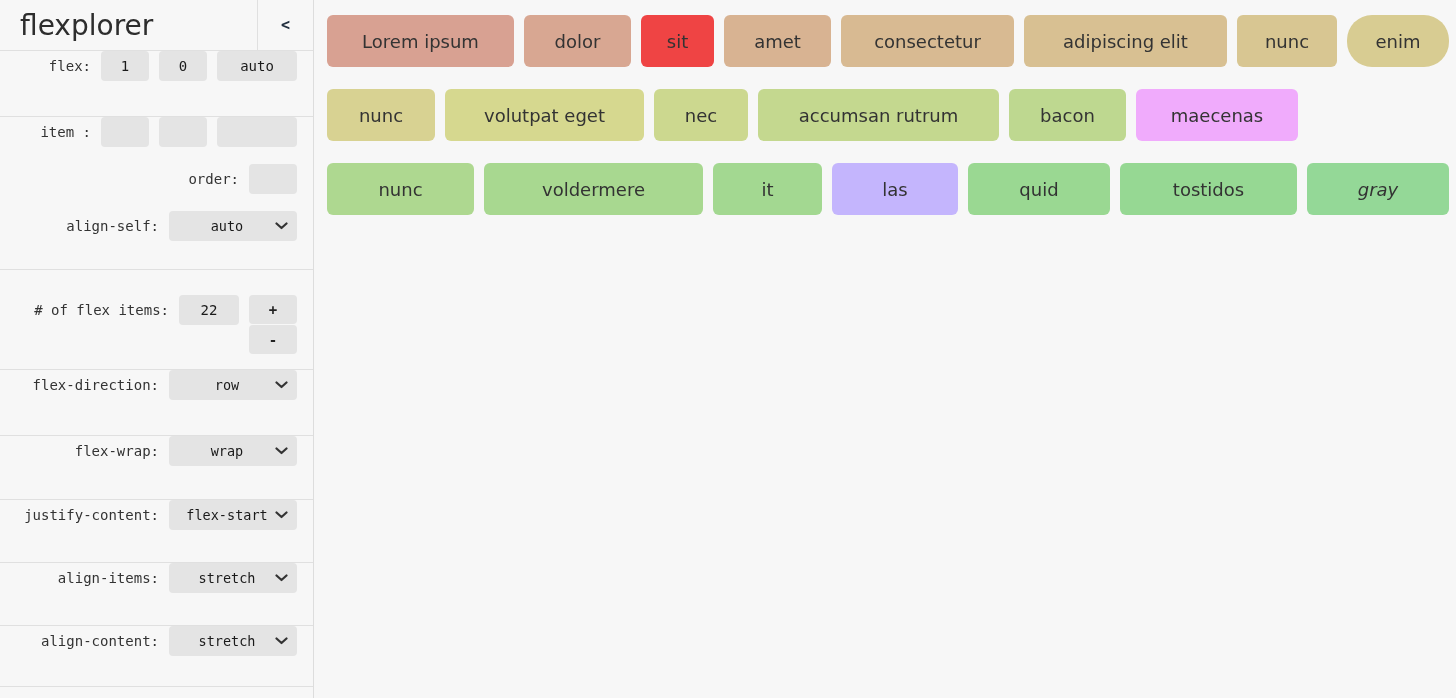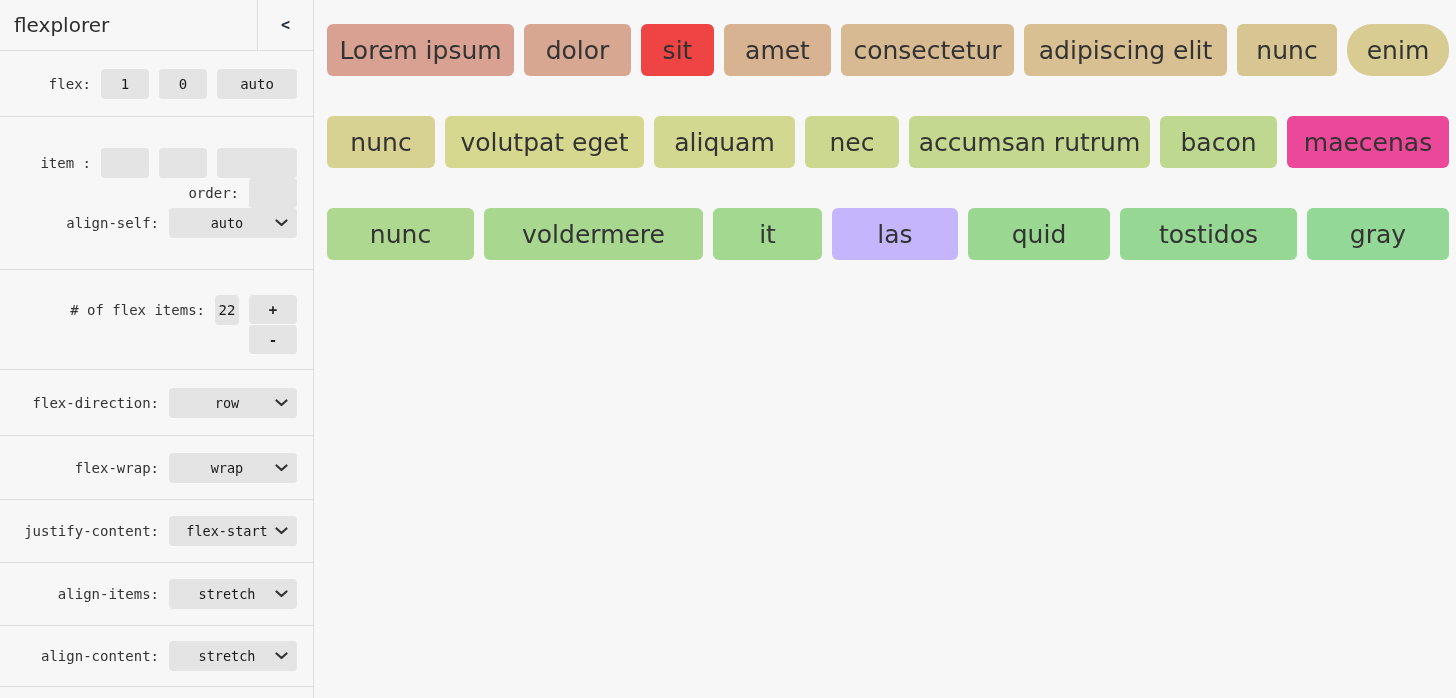--- a/index.html
+++ b/index.html
@@ -13,47 +13,47 @@
 
   
   .sidebar {
     width: 314px; min-width: 314px; height: 100%;
     border-right: 1px solid #dddddd;
     background: #f7f7f7;
   }
   .sb-header { height: 51px; display: flex; border-bottom: 1px solid #e0e0e0; }
   .sb-title {
     flex: 1; display: flex; align-items: center;
-    padding-left: 14px; font-size: 20px; font-weight: 400; color: #2d2d2d;
+    padding-left: 20px; font-size: 28px; font-weight: 400; color: #2d2d2d;
   }
   .collapse-btn {
     width: 56px; height: 100%;
     border: none; border-left: 1px solid #e0e0e0;
     background: transparent; cursor: pointer;
     font: bold 15px "DejaVu Sans Mono", "Liberation Mono", monospace;
     color: #22303f;
   }
   .sec {
     border-bottom: 1px solid #e0e0e0;
-    display: flex; flex-direction: column; justify-content: center;
+    display: flex; flex-direction: column; justify-content: flex-start;
     padding: 0 16px;
   }
   .row { display: flex; align-items: center; justify-content: flex-end; gap: 10px; }
   .lbl {
     font: 14px "DejaVu Sans Mono", "Liberation Mono", monospace;
     color: #333333; white-space: pre;
   }
   .inp {
     width: 48px; height: 30px;
     border: none; border-radius: 4px; background: #e4e4e4;
     font: 14px "DejaVu Sans Mono", "Liberation Mono", monospace;
     color: #1a1a1a; text-align: center; outline: none;
   }
   .inp.w80 { width: 80px; }
-  .inp.w46 { width: 24px; }
+  .inp.w46 { width: 60px; }
   .selwrap { position: relative; width: 128px; height: 30px; }
   .sel {
     width: 100%; height: 100%;
     appearance: none; -webkit-appearance: none; -moz-appearance: none;
     border: none; border-radius: 4px; background: #e4e4e4;
     font: 13.5px "DejaVu Sans Mono", "Liberation Mono", monospace;
     color: #1a1a1a; text-align: center; text-align-last: center;
     padding: 0 18px 0 6px; outline: none; cursor: pointer;
   }
   .chev {
@@ -62,42 +62,42 @@
   }
   .stepper-btn {
     width: 48px; height: 29px;
     border: none; border-radius: 4px; background: #e4e4e4;
     font: bold 14px "DejaVu Sans Mono", "Liberation Mono", monospace;
     color: #222222; cursor: pointer;
   }
   .btncol { display: flex; flex-direction: column; gap: 1px; }
 
   .s-flex  { height: 66px; }
-  .s-item  { height: 153px; gap: 0; }
+  .s-item  { height: 153px; gap: 17px; }
   .s-count { height: 100px; justify-content: flex-start; padding-top: 25px; }
   .s-count .row { align-items: flex-start; }
   .s-count .lbl { line-height: 30px; }
   .s-dir   { height: 66px; }
   .s-wrap  { height: 64px; }
   .s-just  { height: 63px; }
   .s-ai    { height: 63px; }
   .s-ac    { height: 61px; }
 
   
   .preview {
     flex: 1; height: 100%;
     display: flex; flex-direction: row; flex-wrap: wrap;
     justify-content: flex-start; align-content: flex-start;
     padding: 4px 0 0 8px;
   }
   .flex-item {
-    height: 52px; margin: 20px 5px;
+    height: 52px; margin: 11px 5px;
     border-radius: 6px;
     display: flex; align-items: center; justify-content: center;
-    font-size: 25px; color: #333333;
+    font-size: 18px; color: #333333;
     overflow: hidden;
   }
 </style>
 </head>
 <body>
 
 <div class="app">
 
   <aside class="sidebar">
 
@@ -226,27 +226,26 @@
       <div class="flex-item" style="background: rgb(216, 161, 146); width: 187px;">Lorem ipsum</div>
       <div class="flex-item" style="background: rgb(216, 167, 146); width: 107px;">dolor</div>
       <div class="flex-item" style="background: #ef4444; width: 73px;">sit</div>
       <div class="flex-item" style="background: rgb(216, 179, 146); width: 107px;">amet</div>
       <div class="flex-item" style="background: rgb(216, 186, 146); width: 173px;">consectetur</div>
       <div class="flex-item" style="background: rgb(216, 192, 146); width: 203px;">adipiscing elit</div>
       <div class="flex-item" style="background: rgb(216, 198, 146); width: 100px;">nunc</div>
       <div class="flex-item" style="background: rgb(216, 204, 146); width: 102px; border-radius: 25px;">enim</div>
       <div class="flex-item" style="background: rgb(216, 210, 146); width: 108px;">nunc</div>
       <div class="flex-item" style="background: rgb(214, 216, 143); width: 199px;">volutpat eget</div>
-      <div class="flex-item" style="background: rgb(210, 216, 143); width: 141px;">aliquam</div>
       <div class="flex-item" style="background: rgb(204, 216, 143); width: 94px;">nec</div>
       <div class="flex-item" style="background: rgb(196, 216, 143); width: 241px;">accumsan rutrum</div>
       <div class="flex-item" style="background: rgb(190, 216, 144); width: 117px;">bacon</div>
-      <div class="flex-item" style="background: #ec4899; width: 162px;">maecenas</div>
+      <div class="flex-item" style="background: #f0abfc; width: 162px;">maecenas</div>
       <div class="flex-item" style="background: rgb(174, 216, 144); width: 147px;">nunc</div>
       <div class="flex-item" style="background: rgb(168, 216, 144); width: 219px;">voldermere</div>
       <div class="flex-item" style="background: rgb(163, 216, 145); width: 109px; text-align: center;">it</div>
       <div class="flex-item" style="background: #c4b5fd; width: 126px;">las</div>
       <div class="flex-item" style="background: rgb(154, 216, 146); width: 142px;">quid</div>
       <div class="flex-item" style="background: rgb(150, 216, 147); width: 177px;">tostidos</div>
-      <div class="flex-item" style="background: rgb(148, 216, 151); width: 142px;">gray</div>
+      <div class="flex-item" style="background: rgb(148, 216, 151); width: 142px; font-style: italic;">gray</div>
     </main>
 
 </div>
 
 </body></html>

